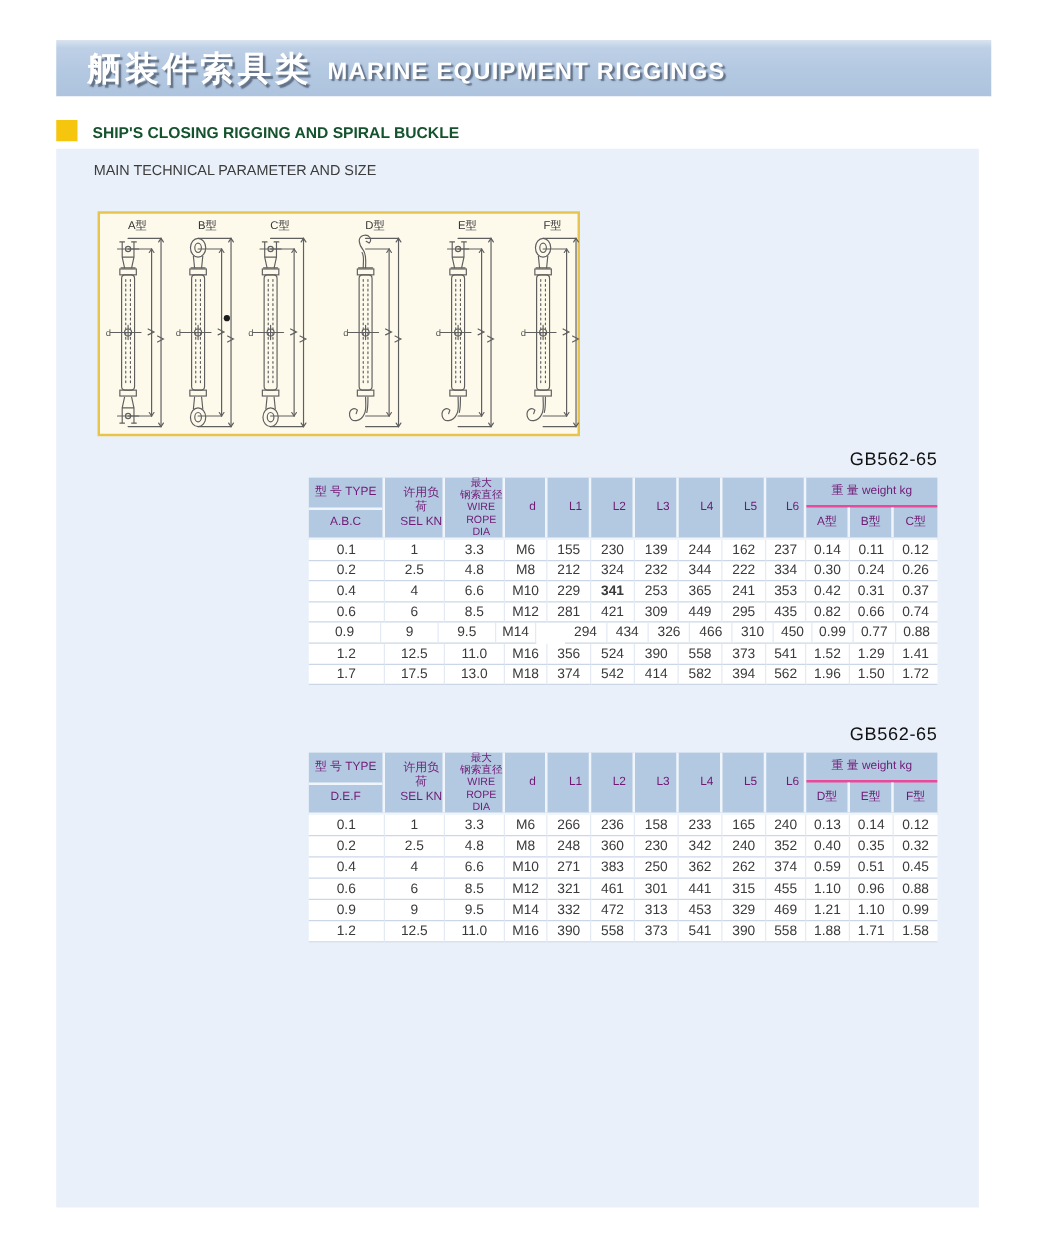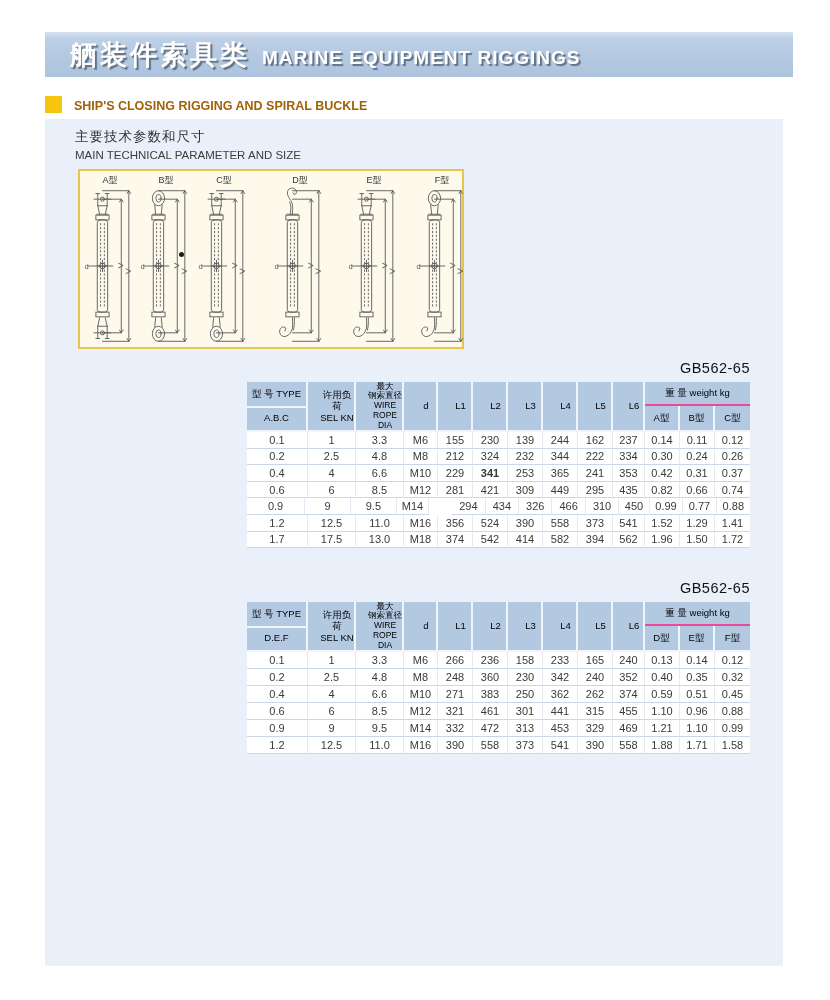--- a/index.html
+++ b/index.html
@@ -24,21 +24,21 @@
   .banner-en {
     font-size:19px; font-weight:bold; color:#ffffff; margin-left:12px; margin-top:6px; letter-spacing:1px;
     text-shadow:2px 2px 1px rgba(84,98,118,0.85);
     white-space:nowrap;
   }
 
   
   .section-row { position:absolute; left:45px; top:93px; height:22px; display:flex; align-items:center; }
   .bullet { width:17px; height:17px; background:#f6c50e; flex:0 0 auto; }
   .section-zh { font-size:17px; font-weight:bold; color:#101010; margin-left:11px; white-space:nowrap; }
-  .section-en { font-size:12.5px; font-weight:bold; color:#a16207; margin-left:12px; margin-top:3px; white-space:nowrap; }
+  .section-en { font-size:12.5px; font-weight:bold; color:#14532d; margin-left:12px; margin-top:3px; white-space:nowrap; }
 
   
   .panel { position:absolute; left:45px; top:119px; width:738px; height:847px; background:#e9f0fa; }
 
   .params { position:absolute; left:30px; top:9px; color:#333333; }
   .params-zh { font-size:13.5px; letter-spacing:1px; }
   .params-en { font-size:11.5px; margin-top:3px; color:#3c3c3c; }
 
   
   .diagram-box {
@@ -53,21 +53,21 @@
   
   .gb { position:absolute; right:33px; font-size:14.5px; color:#111; letter-spacing:0.5px; }
   #gb1 { top:241px; }
   #gb2 { top:461px; }
 
   
   .dtable { position:absolute; left:202px; width:503px; background:#ffffff; }
   #table1 { top:263px; }
   #table2 { top:483px; }
 
-  .thead { display:flex; height:48px; background:#b3c9e1; color:#000000; border-bottom:2px solid #f0f5fb; box-sizing:content-box; }
+  .thead { display:flex; height:48px; background:#b3c9e1; color:#701a75; border-bottom:2px solid #f0f5fb; box-sizing:content-box; }
   .th {
     box-sizing:border-box; border-right:2px solid #f0f5fb;
     display:flex; flex-direction:column; justify-content:center; align-items:center;
     text-align:center; font-size:9.5px; line-height:1.18; overflow:hidden;padding-left:12px;
   }
   .th:last-child { border-right:none; }
   .th-small { font-size:8.5px; line-height:1.15; }
   .th-split { justify-content:stretch; padding:0; }
   .th-top { height:26px; border-bottom:2px solid #f0f5fb; display:flex; align-items:center; justify-content:center; width:100%; box-sizing:border-box; }
   .th-bot { height:20px; display:flex; align-items:center; justify-content:center; width:100%; }
@@ -96,21 +96,20 @@
   </div>
 
   <div class="section-row">
     <span class="bullet"></span>
     <span class="section-en">SHIP'S CLOSING RIGGING AND SPIRAL BUCKLE</span>
   </div>
 
   <div class="panel">
 
     <div class="params">
-      <div class="params-zh">主要技术参数和尺寸</div>
       <div class="params-en">MAIN TECHNICAL PARAMETER AND SIZE</div>
     </div>
 
     <div class="diagram-box">
       <div id="figures">
           <div class="figure" style="left: 2px;">
             <div class="fig-label">A型</div>
             <svg width="56" height="160" viewBox="0 0 56 170">
       <path stroke="#5f5f5f" fill="none" stroke-width="1" stroke-linecap="round" d="M15,21 V8 M25,21 V8 M13,8 H17 M23,8 H27 M15,21 H25 M15,21 L17,30 M25,21 L23,30"></path>
           <circle stroke="#5f5f5f" fill="none" stroke-width="1" stroke-linecap="round" cx="20" cy="14" r="2.2"></circle>

